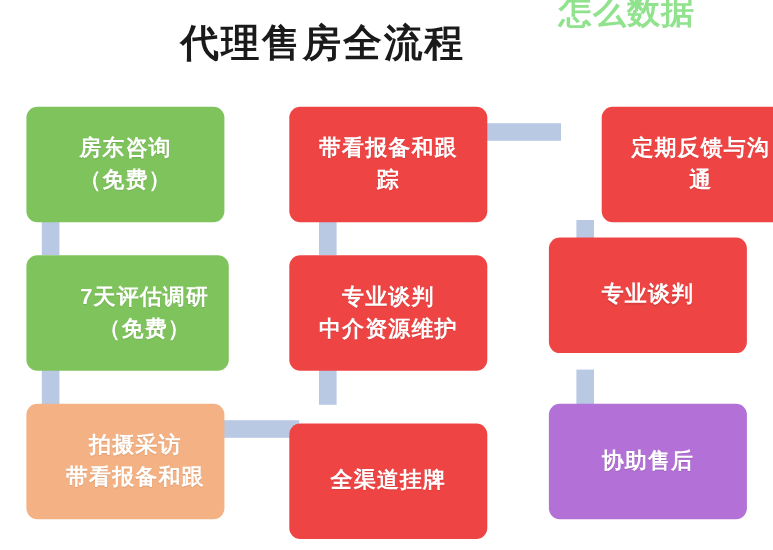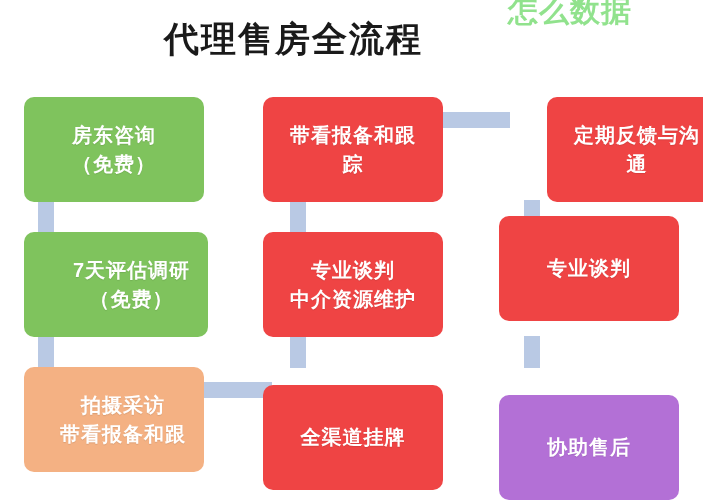--- a/index.html
+++ b/index.html
@@ -129,17 +129,17 @@
 
   <div class="node blue" style="left:499px; top:97px; width:180px; height:105px;margin-left:48px;">
     <span class="line">定期反馈与沟</span>
     <span class="line">通</span>
   </div>
 
   <div class="node blue" style="left:499px; top:216px; width:180px; height:105px;">
     <span class="line">专业谈判</span>
   </div>
 
-  <div class="node purple" style="left:499px; top:367px; width:180px; height:105px;margin-top:28px;">
+  <div class="node purple" style="left:499px; top:367px; width:180px; height:105px;">
     <span class="line">协助售后</span>
   </div>
 
 </div>
 
 </body></html>

